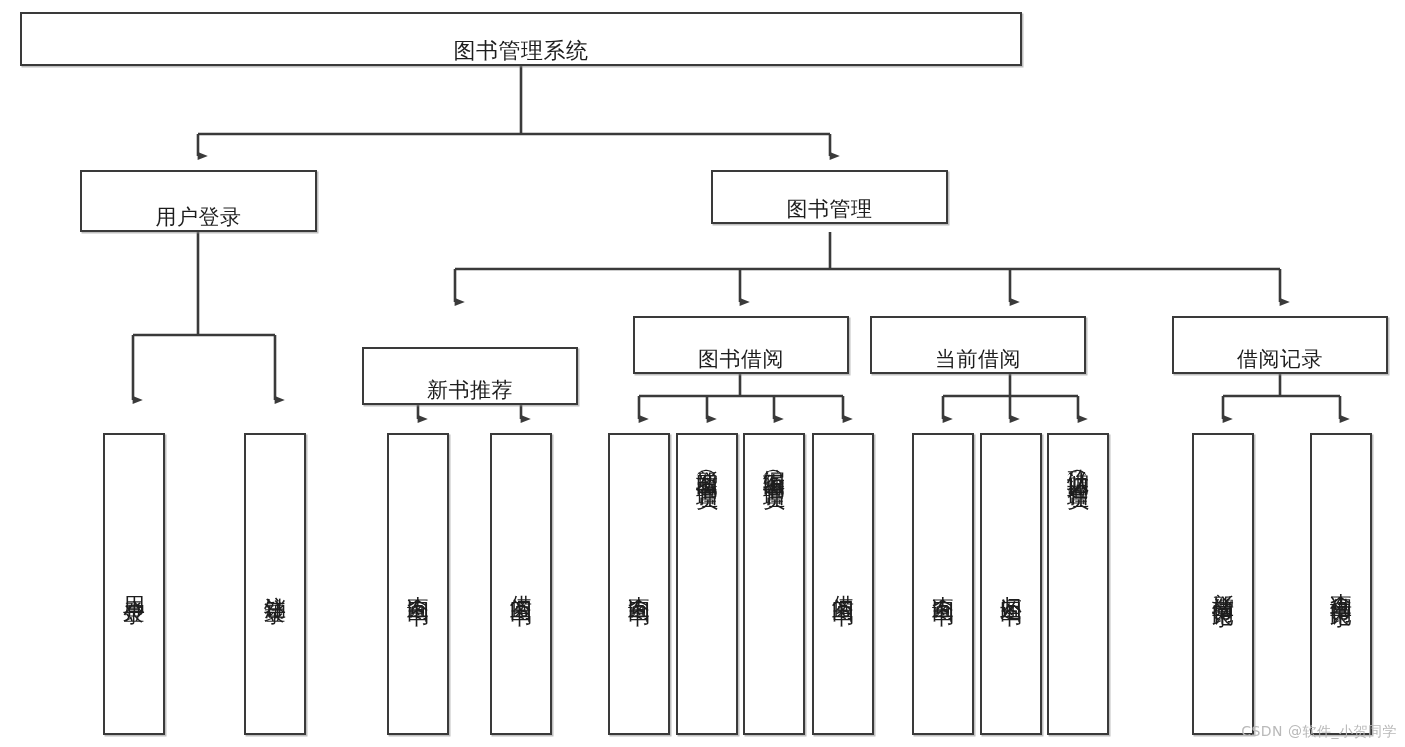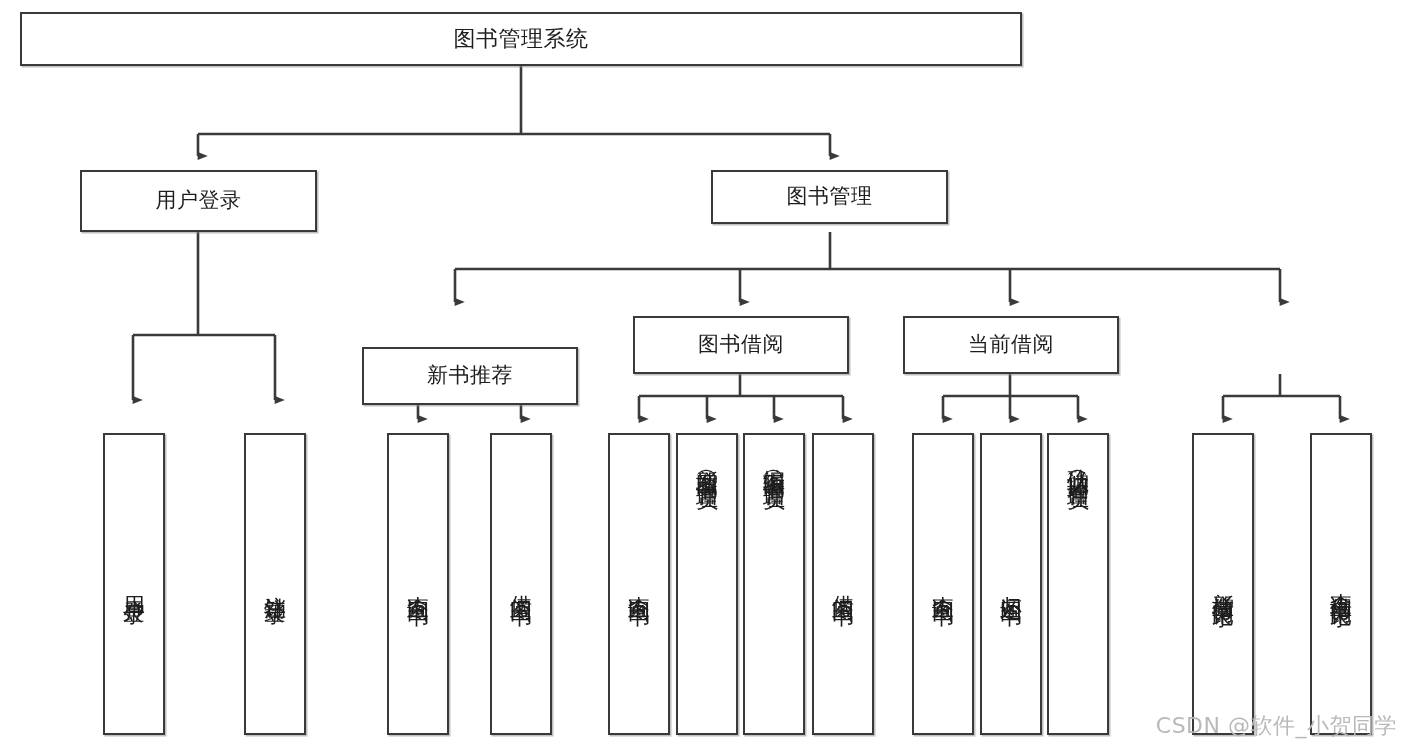--- a/index.html
+++ b/index.html
@@ -12,21 +12,21 @@
   }
   #stage{position:relative;width:1405px;height:747px;}
   #wires{position:absolute;left:0;top:0;width:1405px;height:747px;}
 
   .node{
     position:absolute;
     box-sizing:border-box;
     background:#ffffff;
     border:2.5px solid #3a3a3a;
     box-shadow:1.5px 1.5px 0 0 rgba(140,140,140,0.55);
-    display:flex;align-items:center;justify-content:center;
+    display:flex;align-items:flex-end;justify-content:center;
     color:#1d1d1d;
     z-index:3;
   }
   .node .lbl{
     display:block;
     line-height:1.12;
     white-space:nowrap;
     letter-spacing:0.5px;
   }
   .h-node .lbl{font-size:21px;}
@@ -37,21 +37,21 @@
     font-size:22px;
     letter-spacing:3px;
     line-height:1.0;
   }
   .v-node{align-items:flex-start;padding-top:16px;}
   .v-node.mid{align-items:center;padding-top:0;}
 
   #watermark{
     position:absolute;
     right:8px;bottom:6px;
-    font-size:22px;
+    font-size:14px;
     color:#b9b9b9;
     letter-spacing:0.5px;
     z-index:6;
     white-space:nowrap;
   }
 </style>
 </head>
 <body>
 
 <div id="stage">
@@ -116,22 +116,25 @@
   <div class="node h-node" style="left:711px;top:170px;width:237px;height:54px;">
     <span class="lbl">图书管理</span>
   </div>
 
   <div class="node h-node" style="left:362px;top:316px;width:216px;height:58px;margin-top:31px;">
     <span class="lbl">新书推荐</span>
   </div>
   <div class="node h-node" style="left:633px;top:316px;width:216px;height:58px;">
     <span class="lbl">图书借阅</span>
   </div>
-  <div class="node h-node" style="left:903px;top:316px;width:216px;height:58px;">
+  <div class="node h-node" style="left:870px;top:316px;width:216px;height:58px;">
     <span class="lbl">当前借阅</span>
+  </div>
+  <div class="node h-node" style="left:1172px;top:316px;width:216px;height:58px;">
+    <span class="lbl">借阅记录</span>
   </div>
 
   <div class="node v-node mid" style="left:103px;top:433px;width:62px;height:302px;">
     <span class="lbl">用户登录</span>
   </div>
   <div class="node v-node mid" style="left:244px;top:433px;width:62px;height:302px;">
     <span class="lbl">注销登录</span>
   </div>
 
   <div class="node v-node mid" style="left:387px;top:433px;width:62px;height:302px;">

